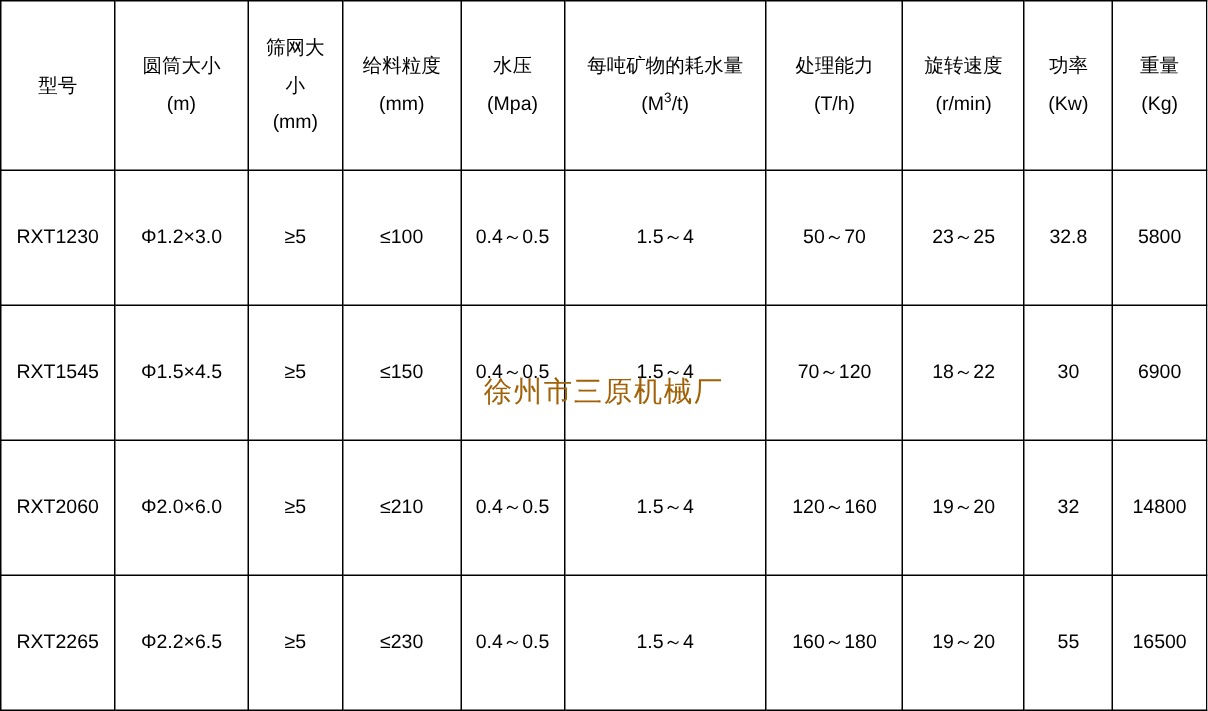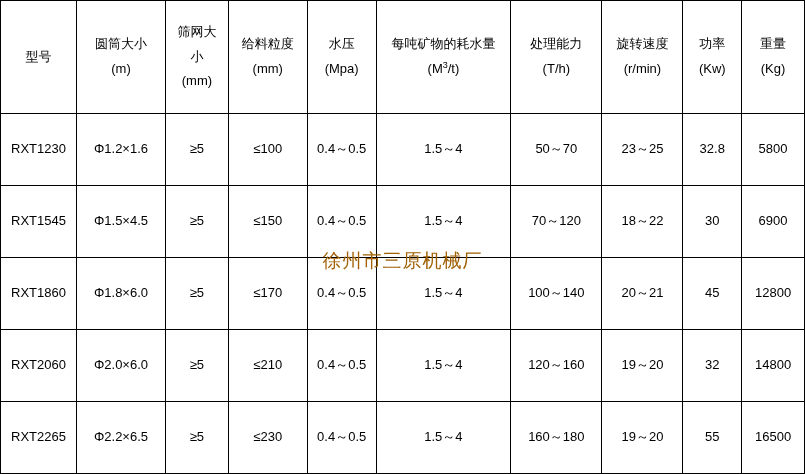--- a/index.html
+++ b/index.html
@@ -133,53 +133,41 @@
         </td>
         <td>
           <span class="hdr-line">重量</span>
           <span class="hdr-line">(Kg)</span>
         </td>
       </tr>
   </thead>
   <tbody>
       <tr>
         <td>RXT1230</td>
-        <td>Φ1.2×1.6</td>
+        <td>Φ1.2×3.0</td>
         <td>≥5</td>
         <td>≤100</td>
         <td>0.4～0.5</td>
         <td>1.5～4</td>
         <td>50～70</td>
         <td>23～25</td>
         <td>32.8</td>
         <td>5800</td>
       </tr>
       <tr>
         <td>RXT1545</td>
         <td>Φ1.5×4.5</td>
         <td>≥5</td>
         <td>≤150</td>
         <td>0.4～0.5</td>
         <td>1.5～4</td>
         <td>70～120</td>
         <td>18～22</td>
         <td>30</td>
         <td>6900</td>
-      </tr>
-      <tr>
-        <td>RXT1860</td>
-        <td>Φ1.8×6.0</td>
-        <td>≥5</td>
-        <td>≤170</td>
-        <td>0.4～0.5</td>
-        <td>1.5～4</td>
-        <td>100～140</td>
-        <td>20～21</td>
-        <td>45</td>
-        <td>12800</td>
       </tr>
       <tr>
         <td>RXT2060</td>
         <td>Φ2.0×6.0</td>
         <td>≥5</td>
         <td>≤210</td>
         <td>0.4～0.5</td>
         <td>1.5～4</td>
         <td>120～160</td>
         <td>19～20</td>

